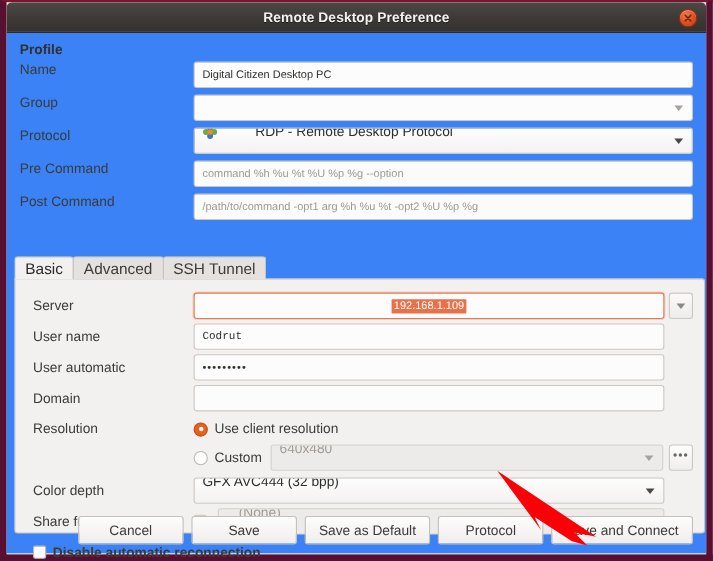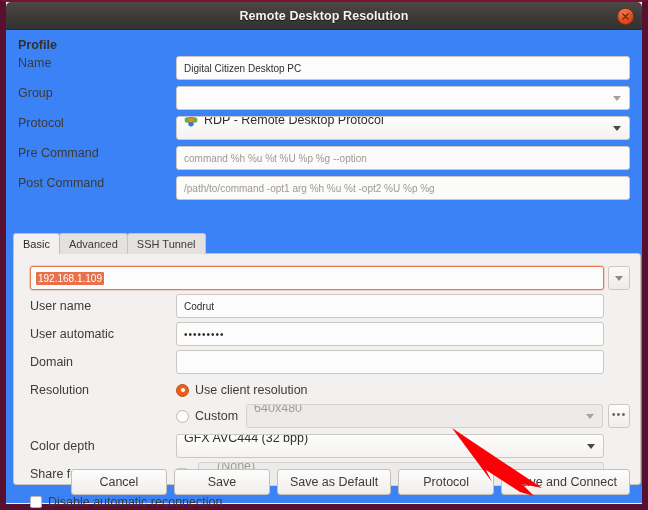--- a/index.html
+++ b/index.html
@@ -125,20 +125,21 @@
     background: linear-gradient(to bottom,#fdfdfd,#f4f2f1);
     border: 1px solid #cdc7c2;
     border-radius: 3px;
     padding: 0 24px 16px 7px;
     font-size: 12.5px;
     color: #2e2e2b;
     display: flex;
     align-items: center;
     white-space: nowrap;
     overflow: hidden;
+    gap: 28px;
   }
   .combo.flat {
     background: #fcfcfc;
   }
   .combo.disabled {
     background: #edebe9;
     color: #a09b96;
     border-color: #d6d1cc;
   }
   .arrow {
@@ -184,20 +185,21 @@
     color: #6a6662;
     letter-spacing: 1px;
     padding-bottom: 5px;
   }
 
   
   .entry.focused {
     border: 1px solid #e8794f;
     box-shadow: 0 0 0 1px rgba(232,121,79,.28);
     padding: 0 5px;
+    justify-content: center;
   }
   .sel {
     background: #e8714a;
     color: #ffffff;
     padding: 1px 2px;
     border-radius: 1px;
   }
 
   
   .proto-icon {
@@ -220,21 +222,21 @@
     left: 0; top: 0;
     height: 21px;
     display: flex;
     align-items: flex-end;
     z-index: 3;
   }
   .tab {
     box-sizing: border-box;
     height: 21px;
     padding: 0 9px;
-    font-size: 11px;
+    font-size: 14px;
     color: #3b3b37;
     display: flex;
     align-items: center;
     border: 1px solid #c8c2bd;
     border-bottom: none;
     border-top-left-radius: 3px;
     border-top-right-radius: 3px;
     background: #e4e1de;
     margin-right: -1px;
   }
@@ -348,21 +350,21 @@
     pointer-events: none;
     z-index: 40;
   }
 </style>
 </head>
 <body>
 
 <div class="window">
 
   <div class="titlebar">
-    <div class="titlebar-title">Remote Desktop Resolution</div>
+    <div class="titlebar-title">Remote Desktop Preference</div>
     <div class="close-btn">
       <svg width="9" height="9" viewBox="0 0 9 9" aria-hidden="true">
         <path d="M2 2 L7 7 M7 2 L2 7" stroke="#7d2a0c" stroke-width="1.6" stroke-linecap="round" fill="none"></path>
       </svg>
     </div>
   </div>
 
   <div class="content">
 
     <div class="section-title">Profile</div>
@@ -427,33 +429,34 @@
           <span>Advanced</span>
         </div>
         <div class="tab">
           <span>SSH Tunnel</span>
         </div>
       </div>
 
       <div class="tabpanel">
 
         <div class="prow" style="top:12px;">
+          <div class="lbl">Server</div>
           <div class="fld">
             <div class="entry focused">
               <span class="sel">192.168.1.109</span>
             </div>
             <div class="dropbtn">
               <span class="arrow"></span>
             </div>
           </div>
         </div>
 
         <div class="prow" style="top:40px;">
           <div class="lbl">User name</div>
-          <div class="fld" style="padding-right:26px;">
+          <div class="fld" style="padding-right:26px;font-family:Liberation Mono, monospace;">
             <div class="entry">Codrut</div>
           </div>
         </div>
 
         <div class="prow" style="top:68px;">
           <div class="lbl">User automatic</div>
           <div class="fld" style="padding-right:26px;">
             <div class="entry" style="letter-spacing:1px;">•••••••••</div>
           </div>
         </div>
@@ -501,21 +504,21 @@
           <div class="fld" style="padding-right:26px;">
             <span class="checkbox disabled"></span>
             <div class="combo disabled" style="margin-left:4px; justify-content:flex-start; padding-left:18px;">
               <span>(None)</span>
               <span class="arrow grey"></span>
             </div>
           </div>
         </div>
 
         <div class="prow" style="top:236px; left:16px;">
-          <div class="fld" style="flex:0 0 auto;">
+          <div class="fld" style="flex:0 0 auto;font-weight:bold;">
             <span class="checkbox"></span>
             <span class="radiolabel">Disable automatic reconnection</span>
           </div>
         </div>
 
       </div>
     </div>
 
     <div class="buttonbar">
       <div class="btn">Cancel</div>

